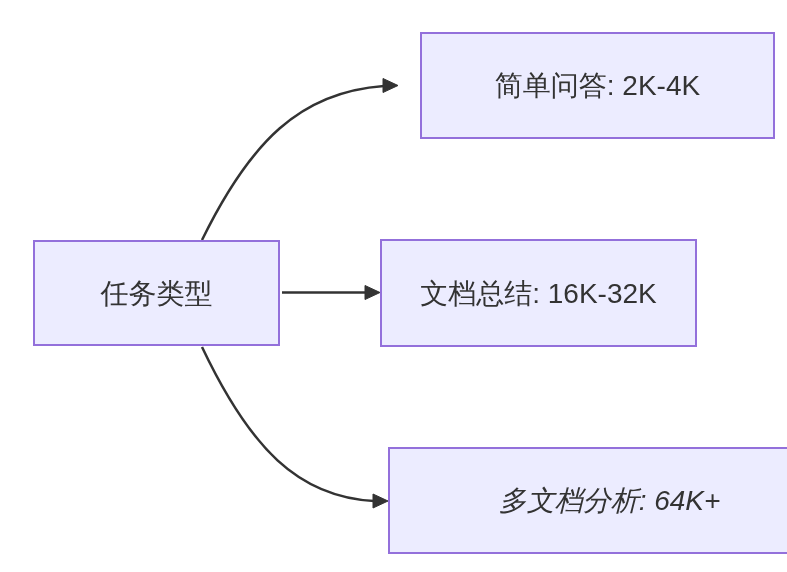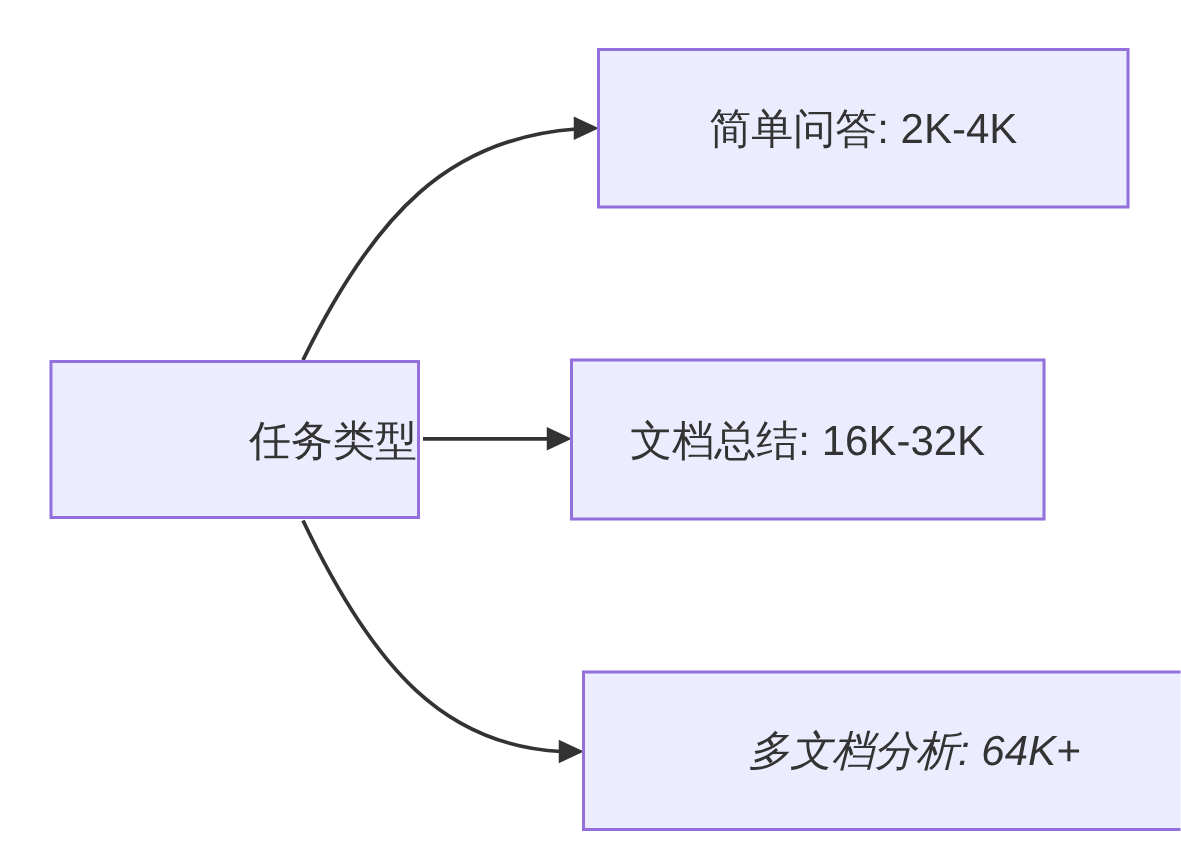--- a/index.html
+++ b/index.html
@@ -42,22 +42,22 @@
     align-items: center;
     justify-content: center;
     background: var(--node-fill);
     border: 2px solid var(--node-border);
     color: var(--text-color);
     font-size: 28px;
     line-height: 1.25;
     text-align: center;
     white-space: nowrap;
   }
-  .node-root   { left: 33px;  top: 240px; width: 247px; height: 106px; justify-content: flex-end; }
-  .node-top    { left: 398px; top: 32px;  width: 355px; height: 107px; }
+  .node-root   { left: 33px;  top: 240px; width: 247px; height: 106px; }
+  .node-top    { left: 420px; top: 32px;  width: 355px; height: 107px; }
   .node-middle { left: 380px; top: 239px; width: 317px; height: 108px; }
   .node-bottom { left: 388px; top: 447px; width: 443px; height: 107px; font-style: italic; }
 </style>
 </head>
 <body>
 
 <div class="canvas">
 
   <svg class="edge-layer" viewBox="0 0 787 572" xmlns="http://www.w3.org/2000/svg">
 

